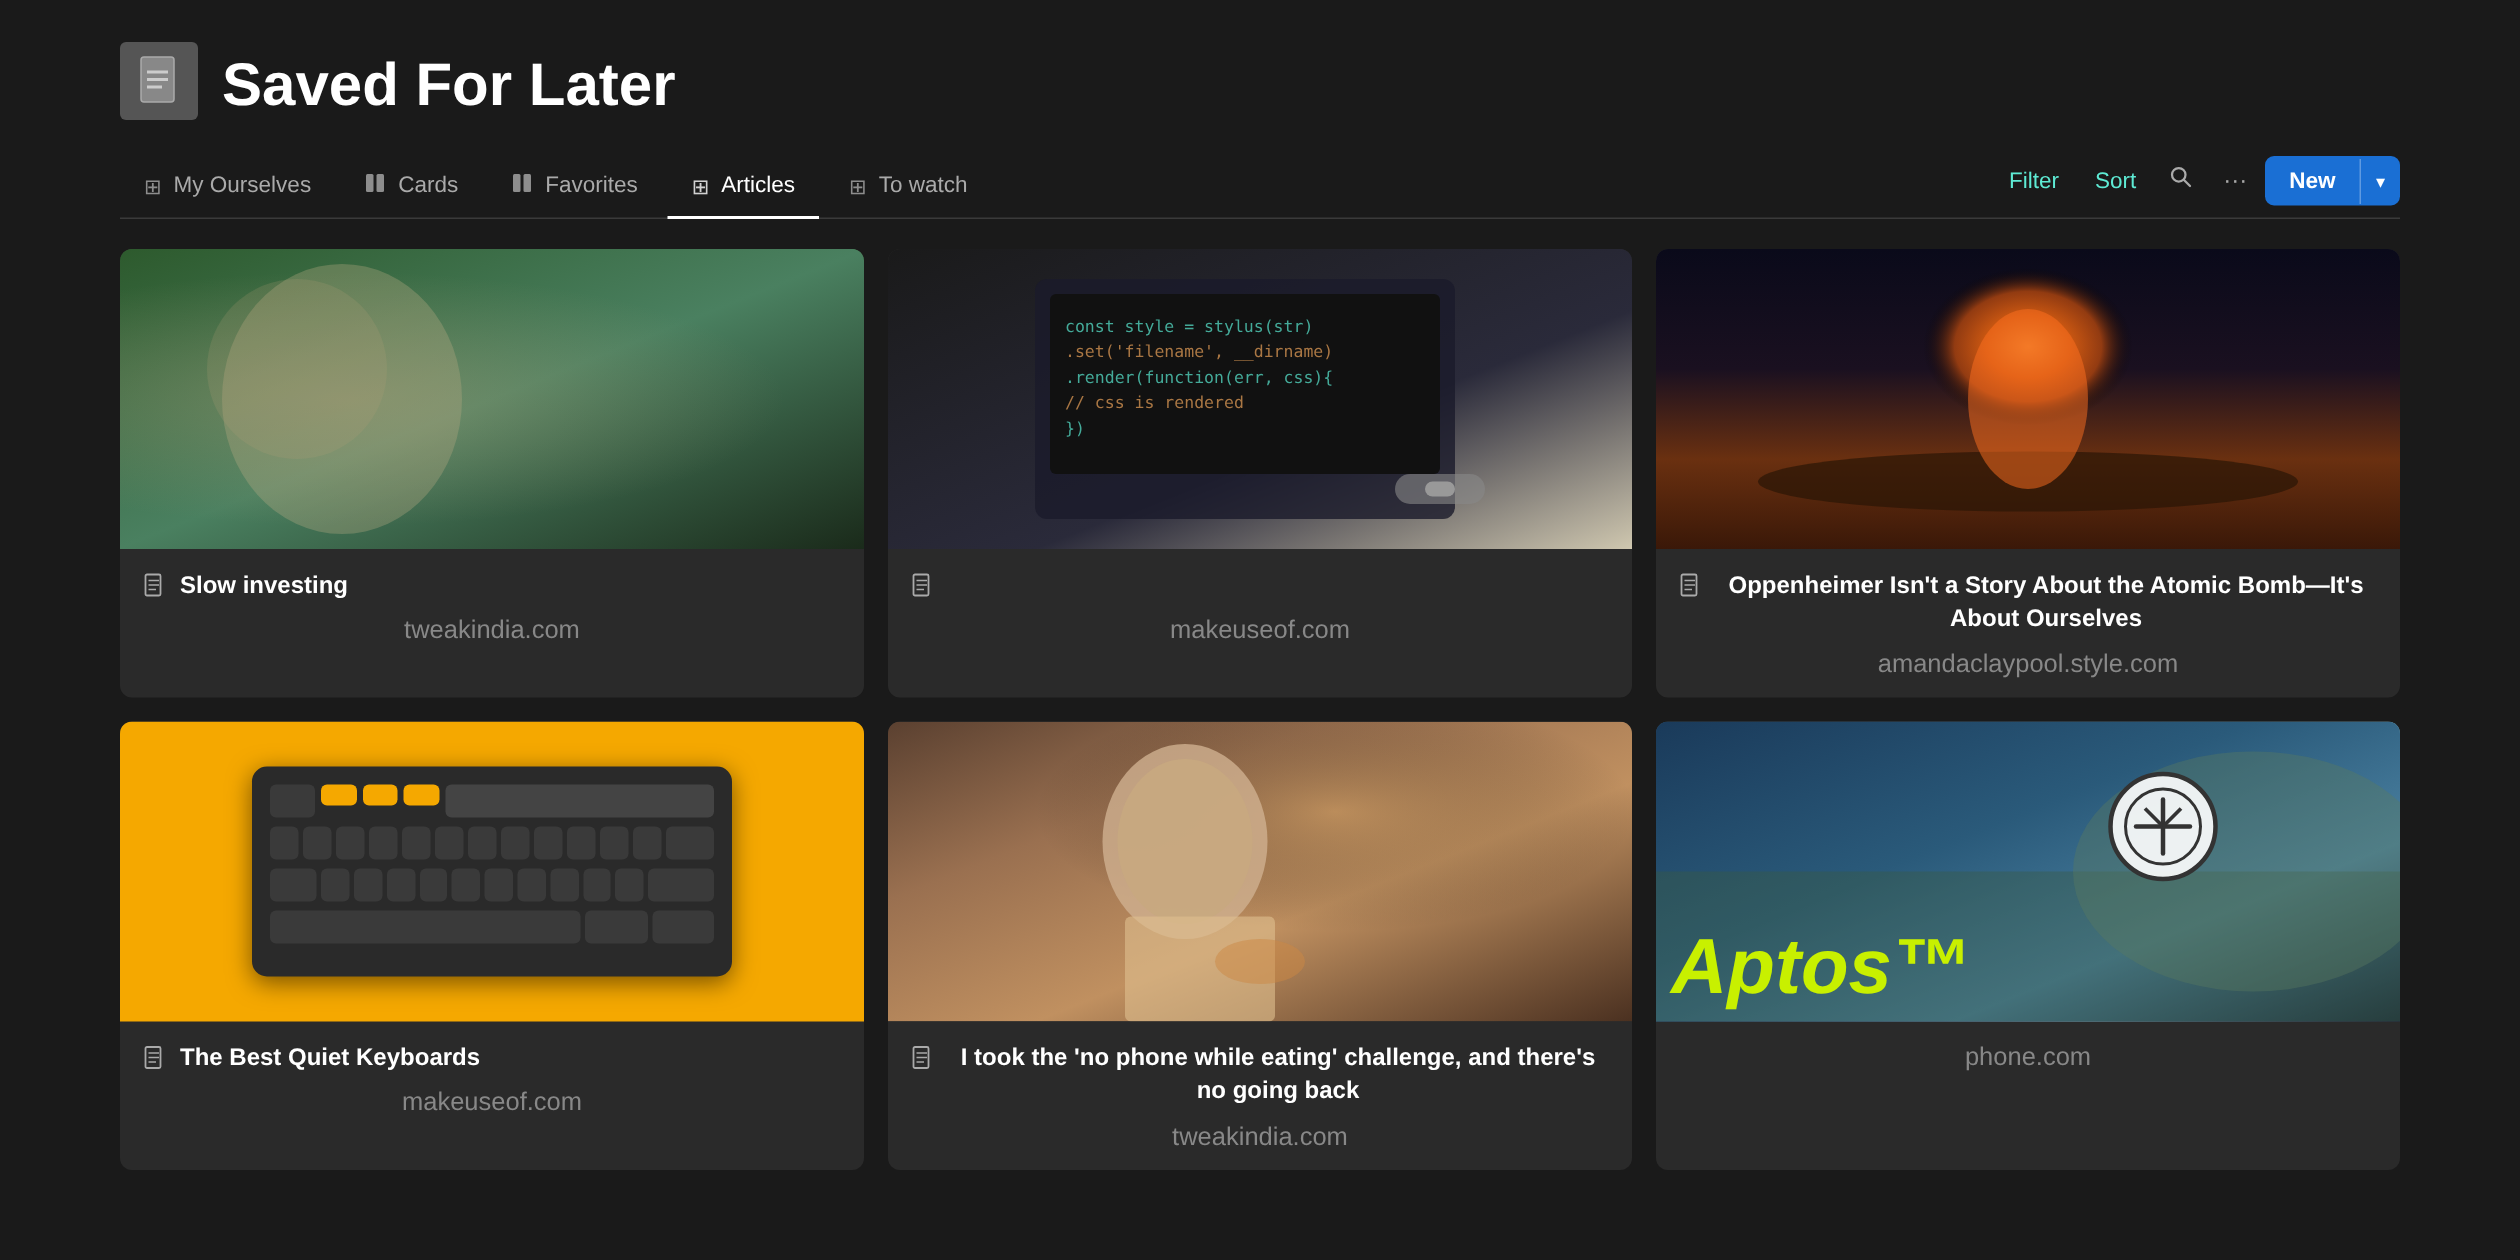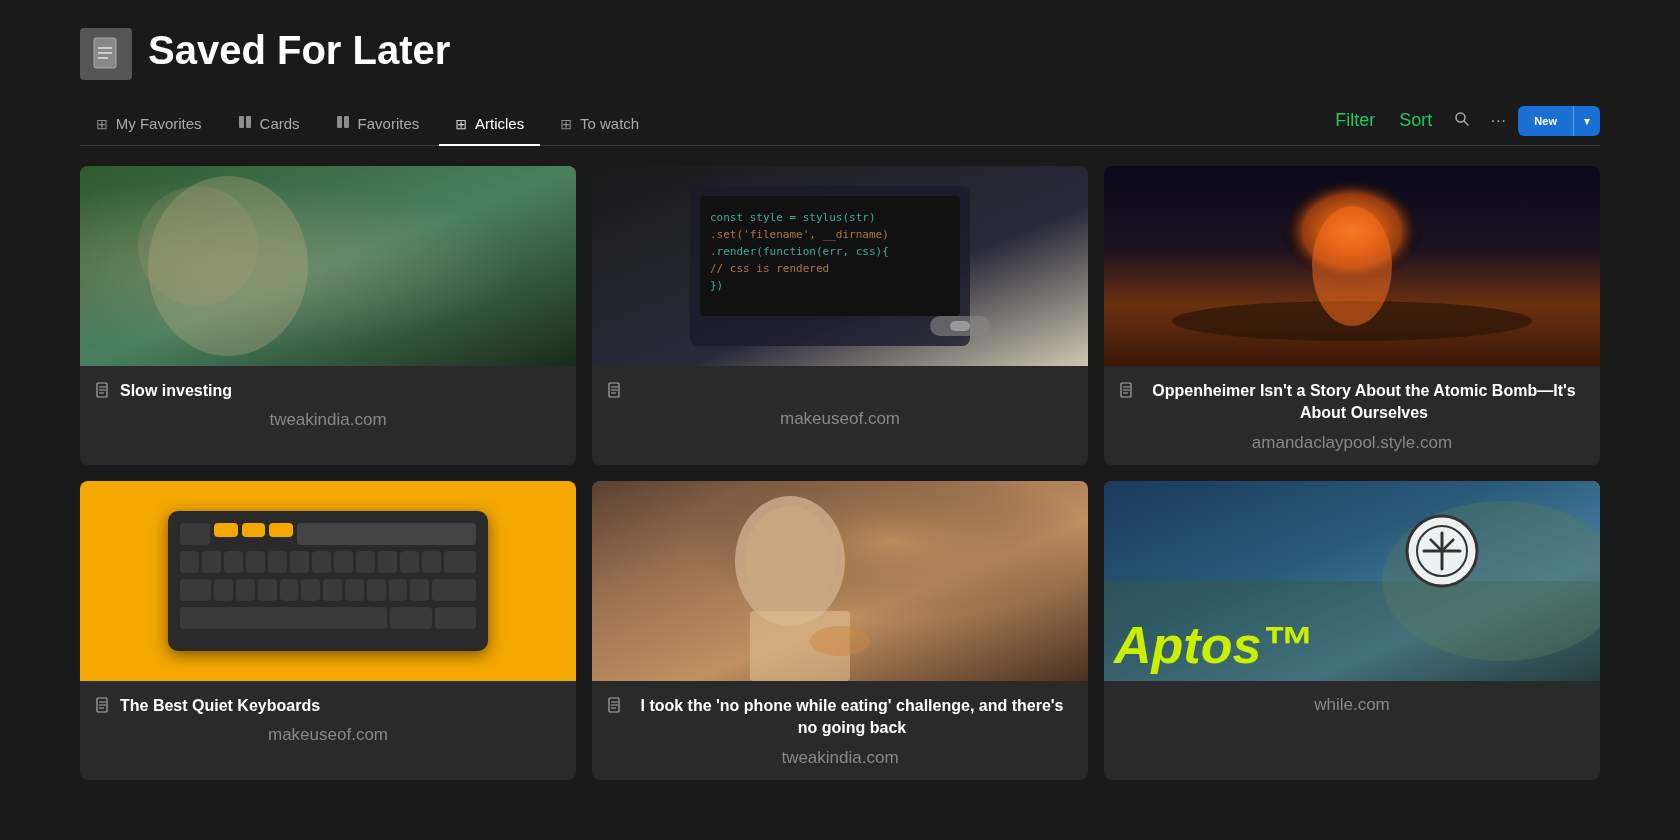--- a/index.html
+++ b/index.html
@@ -10,21 +10,21 @@
       min-height: 840px;
       width: 1680px;
     }
 
     .header {
       padding: 28px 80px 0 80px;
     }
 
     .title-row {
       display: flex;
-      align-items: flex-start;
+      align-items: flex-end;
       gap: 16px;
       margin-bottom: 24px;
     }
 
     .title-icon {
       width: 52px;
       height: 52px;
       background: #555;
       border-radius: 4px;
       display: flex;
@@ -80,22 +80,22 @@
     .nav-actions {
       display: flex;
       align-items: center;
       gap: 4px;
       padding-bottom: 8px;
     }
 
     .action-btn {
       background: none;
       border: none;
-      color: #22c55e;
-      font-size: 18px;
+      color: #5eead4;
+      font-size: 15px;
       cursor: pointer;
       padding: 6px 10px;
       border-radius: 4px;
     }
 
     .action-icon-btn {
       background: none;
       border: none;
       color: #aaa;
       font-size: 16px;
@@ -109,21 +109,21 @@
       align-items: center;
       background: #1a6fd4;
       border-radius: 6px;
       overflow: hidden;
     }
 
     .new-btn-main {
       background: none;
       border: none;
       color: #fff;
-      font-size: 11px;
+      font-size: 15px;
       font-weight: 600;
       padding: 8px 16px;
       cursor: pointer;
     }
 
     .new-btn-dropdown {
       background: none;
       border: none;
       border-left: 1px solid rgba(255,255,255,0.3);
       color: #fff;
@@ -255,21 +255,21 @@
         <line x1="10" y1="22" x2="20" y2="22" stroke="#ccc" stroke-width="2"></line>
       </svg>
     </div>
     <h1 class="page-title">Saved For Later</h1>
   </div>
 
   <div class="nav-row">
     <div class="nav-tabs">
       <div class="nav-tab">
         <span class="tab-icon">⊞</span>
-        <span>My Favorites</span>
+        <span>My Ourselves</span>
       </div>
       <div class="nav-tab">
         <span class="tab-icon">
           <svg width="14" height="14" viewBox="0 0 14 14" fill="currentColor">
               <rect x="1" y="1" width="5" height="12" rx="1"></rect>
               <rect x="8" y="1" width="5" height="12" rx="1"></rect>
             </svg>
         </span>
         <span>Cards</span>
       </div>
@@ -538,17 +538,17 @@
         <circle cx="340" cy="70" r="35" fill="none" stroke="#333" stroke-width="3"></circle>
         <circle cx="340" cy="70" r="25" fill="none" stroke="#333" stroke-width="2"></circle>
         <line x1="340" y1="52" x2="340" y2="88" stroke="#333" stroke-width="3" stroke-linecap="round"></line>
         <line x1="322" y1="70" x2="358" y2="70" stroke="#333" stroke-width="3" stroke-linecap="round"></line>
         <line x1="328" y1="58" x2="340" y2="70" stroke="#333" stroke-width="2.5"></line>
         <line x1="352" y1="58" x2="340" y2="70" stroke="#333" stroke-width="2.5"></line>
       </svg>
       <div style="position:absolute; bottom:10px; left:10px; font-size:52px; font-weight:900; color:#c8f000; font-style:italic; line-height:1; font-family:sans-serif;">Aptos™</div>
     </div>
     <div class="card-content">
-      <div class="card-source">while.com</div>
+      <div class="card-source">phone.com</div>
     </div>
   </div>
 
 </div>
 
 </body></html>

